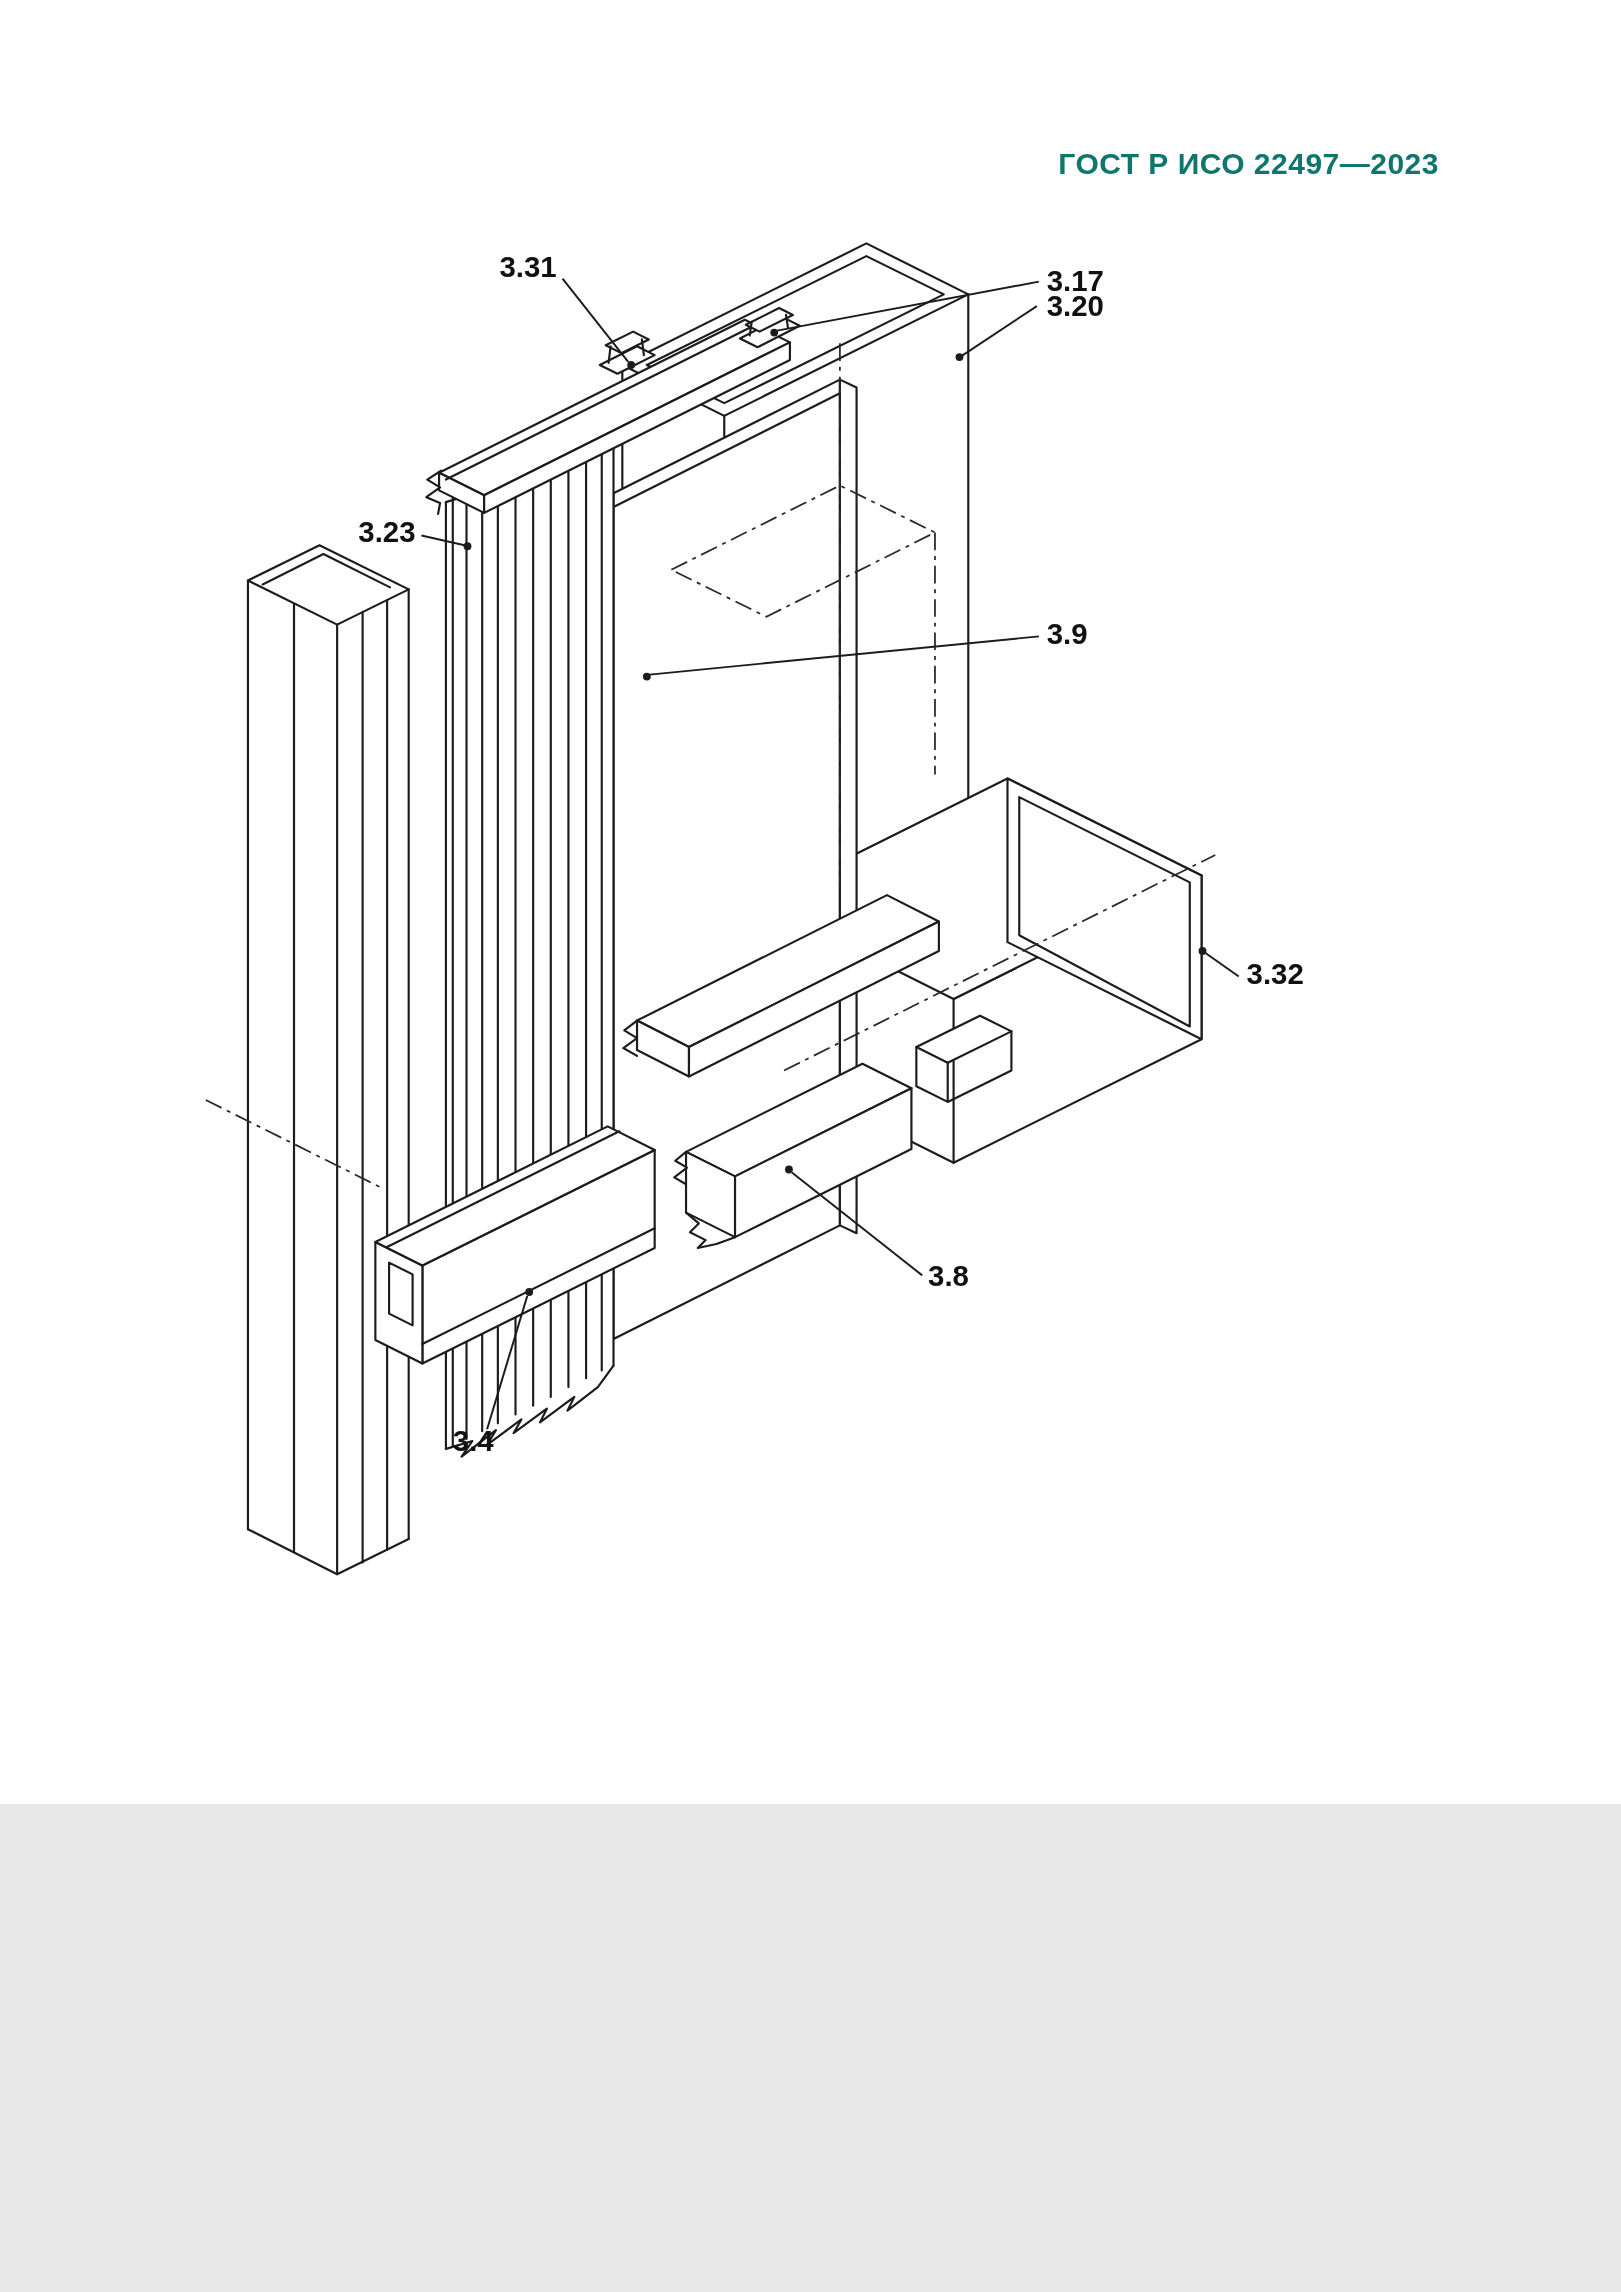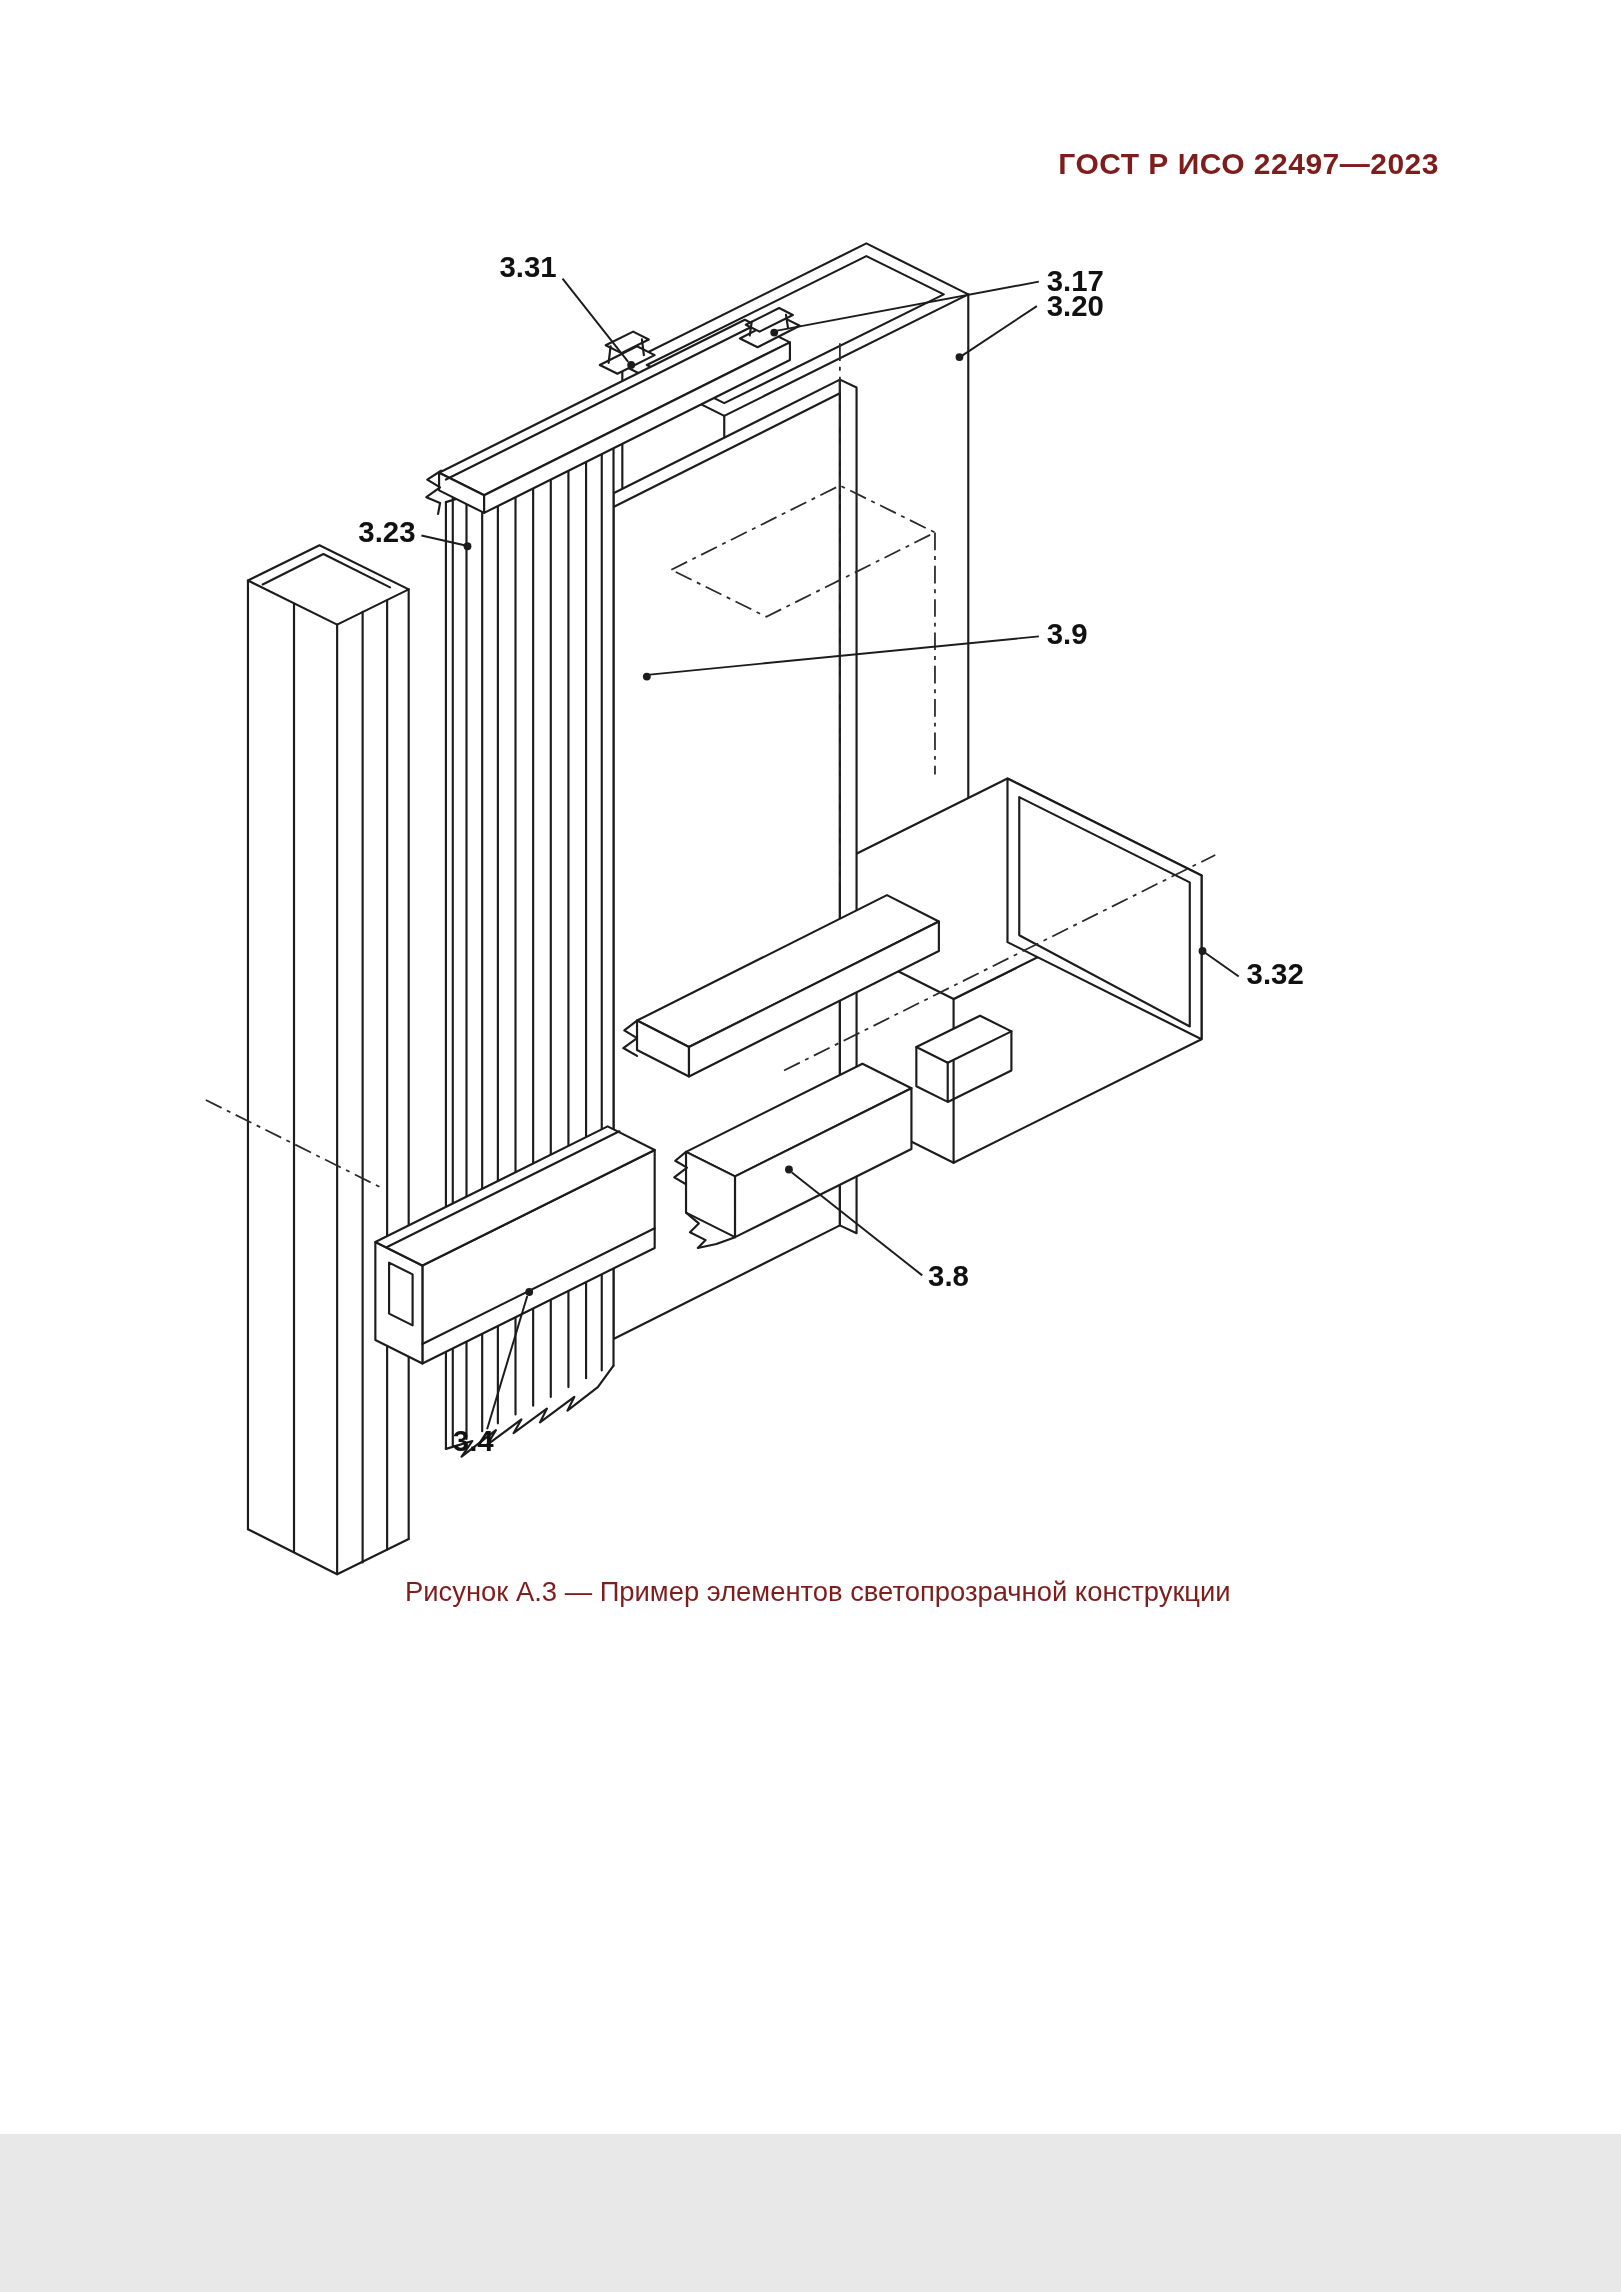--- a/index.html
+++ b/index.html
@@ -1,22 +1,22 @@
 <!DOCTYPE html>
 <html><head>
 <meta charset="utf-8">
 <style>
   html,body{margin:0;padding:0;background:#e8e8e8;}
   .page{
     position:relative;
-    width:1621px;height:2134px;
+    width:1621px;height:1804px;
     margin:0 auto;
     background:#ffffff;
     font-family:"Liberation Sans", sans-serif;
-    color:#7f1d1d;
+    color:#0f766e;
     overflow:hidden;
     text-align:center;
   }
   .doc-header{
     position:absolute;
     top:147px;right:182px;
     font-size:30px;font-weight:bold;
     letter-spacing:0.5px;
     white-space:nowrap;
   }
@@ -160,18 +160,17 @@
       <text class="lbl" x="568" y="282" text-anchor="end">3.31</text>
       <text class="lbl" x="1068" y="297">3.17</text>
       <text class="lbl" x="424" y="553" text-anchor="end">3.23</text>
       <text class="lbl" x="1068" y="657">3.9</text>
       <text class="lbl" x="1272" y="1004">3.32</text>
       <text class="lbl" x="947" y="1312">3.8</text>
       <text class="lbl" x="462" y="1480">3.4</text>
     </g>
   </svg>
 
-  <div class="figure-caption">Рисунок А.3 — Пример элементов светопрозрачной конструкции</div>
 
   <div class="page-number">7</div>
 
 </div>
 
 
 </body></html>

